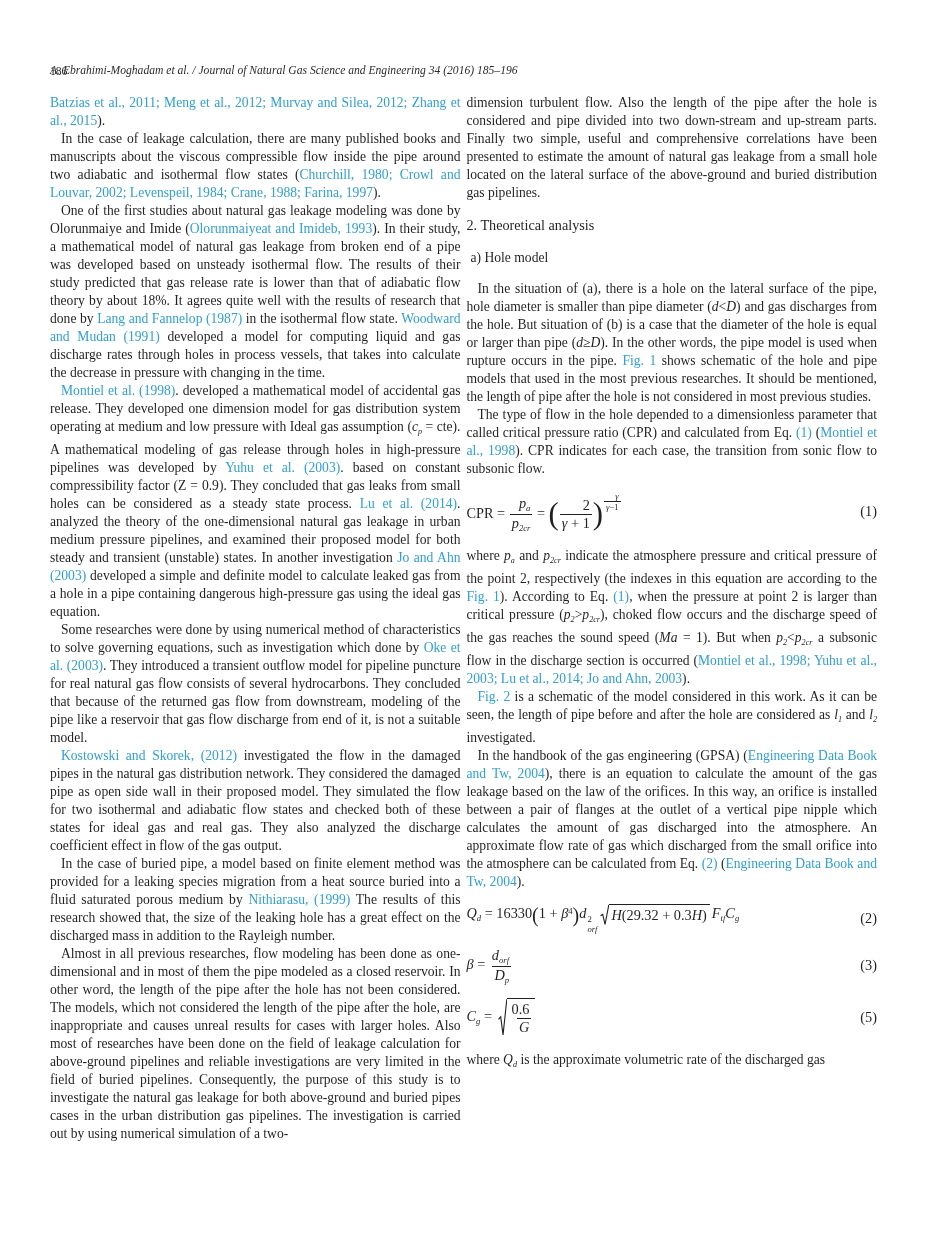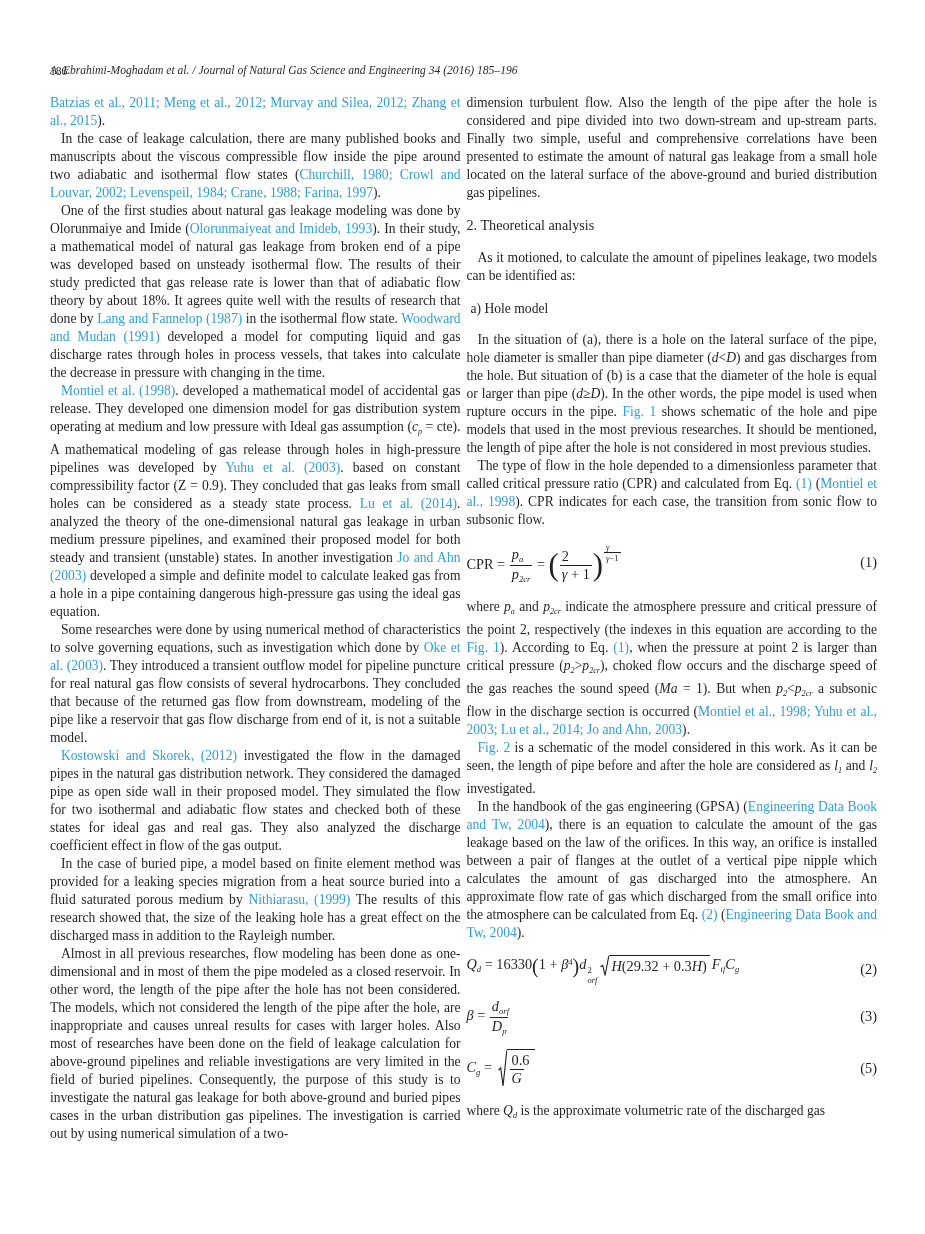--- a/index.html
+++ b/index.html
@@ -21,21 +21,21 @@
   .cite { color:var(--link-color,#2f9fd5); text-decoration:none; cursor:pointer; }
   .it { font-style:italic; }
   .sb { font-size:60%; vertical-align:-0.38em; }
   
   .eq { display:flex; align-items:center; justify-content:space-between;
         margin:13px 0; font-size:14.3px; line-height:1.25; text-align:left; }
   .eq .math { white-space:nowrap; }
   .eq .num { margin-left:8px; }
   .sup { font-size:60%; vertical-align:0.55em; }
   .sup.hi { vertical-align:14px; }
-  .frac { display:inline-flex; flex-direction:column; align-items:flex-start;
+  .frac { display:inline-flex; flex-direction:column; align-items:flex-end;
           vertical-align:middle; margin:0 1px; line-height:1.2; }
   .fnum, .fden { display:block; white-space:nowrap; padding:0 2px; }
   .fden { border-top:1px solid currentColor; }
   .paren { font-weight:300; }
   .paren.big { font-size:215%; line-height:0.9; vertical-align:middle; }
   .paren.med { font-size:140%; line-height:0.9; vertical-align:middle; }
   .ss { display:inline-flex; flex-direction:column; align-items:flex-start;
         font-size:60%; line-height:1.1; vertical-align:-0.5em; margin:0 1px; }
   .ssb { font-style:italic; }
   .sqrt { display:inline-flex; align-items:stretch; vertical-align:middle; margin:0 2px; }
@@ -58,21 +58,20 @@
         <p class="para ind"><span>One of the first studies about natural gas leakage modeling was done by Olorunmaiye and Imide (</span><a class="cite">Olorunmaiyeat and Imideb, 1993</a><span>). In their study, a mathematical model of natural gas leakage from broken end of a pipe was developed based on unsteady isothermal flow. The results of their study predicted that gas release rate is lower than that of adiabatic flow theory by about 18%. It agrees quite well with the results of research that done by </span><a class="cite">Lang and Fannelop (1987)</a><span> in the isothermal flow state. </span><a class="cite">Woodward and Mudan (1991)</a><span> developed a model for computing liquid and gas discharge rates through holes in process vessels, that takes into calculate the decrease in pressure with changing in the time.</span></p>
         <p class="para ind"><a class="cite">Montiel et al. (1998)</a><span>. developed a mathematical model of accidental gas release. They developed one dimension model for gas distribution system operating at medium and low pressure with Ideal gas assumption (</span><span class="it">c</span><span class="it sb">p</span><span> = cte). A mathematical modeling of gas release through holes in high-pressure pipelines was developed by </span><a class="cite">Yuhu et al. (2003)</a><span>. based on constant compressibility factor (Z = 0.9). They concluded that gas leaks from small holes can be considered as a steady state process. </span><a class="cite">Lu et al. (2014)</a><span>. analyzed the theory of the one-dimensional natural gas leakage in urban medium pressure pipelines, and examined their proposed model for both steady and transient (unstable) states. In another investigation </span><a class="cite">Jo and Ahn (2003)</a><span> developed a simple and definite model to calculate leaked gas from a hole in a pipe containing dangerous high-pressure gas using the ideal gas equation.</span></p>
         <p class="para ind"><span>Some researches were done by using numerical method of characteristics to solve governing equations, such as investigation which done by </span><a class="cite">Oke et al. (2003)</a><span>. They introduced a transient outflow model for pipeline puncture for real natural gas flow consists of several hydrocarbons. They concluded that because of the returned gas flow from downstream, modeling of the pipe like a reservoir that gas flow discharge from end of it, is not a suitable model.</span></p>
         <p class="para ind"><a class="cite">Kostowski and Skorek, (2012)</a><span> investigated the flow in the damaged pipes in the natural gas distribution network. They considered the damaged pipe as open side wall in their proposed model. They simulated the flow for two isothermal and adiabatic flow states and checked both of these states for ideal gas and real gas. They also analyzed the discharge coefficient effect in flow of the gas output.</span></p>
         <p class="para ind"><span>In the case of buried pipe, a model based on finite element method was provided for a leaking species migration from a heat source buried into a fluid saturated porous medium by </span><a class="cite">Nithiarasu, (1999)</a><span> The results of this research showed that, the size of the leaking hole has a great effect on the discharged mass in addition to the Rayleigh number.</span></p>
         <p class="para ind"><span>Almost in all previous researches, flow modeling has been done as one-dimensional and in most of them the pipe modeled as a closed reservoir. In other word, the length of the pipe after the hole has not been considered. The models, which not considered the length of the pipe after the hole, are inappropriate and causes unreal results for cases with larger holes. Also most of researches have been done on the field of leakage calculation for above-ground pipelines and reliable investigations are very limited in the field of buried pipelines. Consequently, the purpose of this study is to investigate the natural gas leakage for both above-ground and buried pipes cases in the urban distribution gas pipelines. The investigation is carried out by using numerical simulation of a two-</span></p>
       </div>
     <div class="col" id="col-right">
         <p class="para"><span>dimension turbulent flow. Also the length of the pipe after the hole is considered and pipe divided into two down-stream and up-stream parts. Finally two simple, useful and comprehensive correlations have been presented to estimate the amount of natural gas leakage from a small hole located on the lateral surface of the above-ground and buried distribution gas pipelines.</span></p>
         <h2 class="sec">2. Theoretical analysis</h2>
-        <p class="para ind"><span>As it motioned, to calculate the amount of pipelines leakage, two models can be identified as:</span></p>
         <div class="list">
           <p>a) Hole model</p>
         </div>
         <p class="para ind"><span>In the situation of (a), there is a hole on the lateral surface of the pipe, hole diameter is smaller than pipe diameter (</span><span class="it">d</span><span>&lt;</span><span class="it">D</span><span>) and gas discharges from the hole. But situation of (b) is a case that the diameter of the hole is equal or larger than pipe (</span><span class="it">d</span><span>≥</span><span class="it">D</span><span>). In the other words, the pipe model is used when rupture occurs in the pipe. </span><a class="cite">Fig. 1</a><span> shows schematic of the hole and pipe models that used in the most previous researches. It should be mentioned, the length of pipe after the hole is not considered in most previous studies.</span></p>
         <p class="para ind"><span>The type of flow in the hole depended to a dimensionless parameter that called critical pressure ratio (CPR) and calculated from Eq. </span><a class="cite">(1)</a><span> (</span><a class="cite">Montiel et al., 1998</a><span>). CPR indicates for each case, the transition from sonic flow to subsonic flow.</span></p>
         <div class="eq">
           <span class="math"><span>CPR = </span><span class="frac">
               <span class="fnum"><span class="it">p</span><span class="it sb">a</span></span>
               <span class="fden"><span class="it">p</span><span class="it sb">2cr</span></span>
             </span><span> = </span><span class="paren big">(</span><span class="frac">

